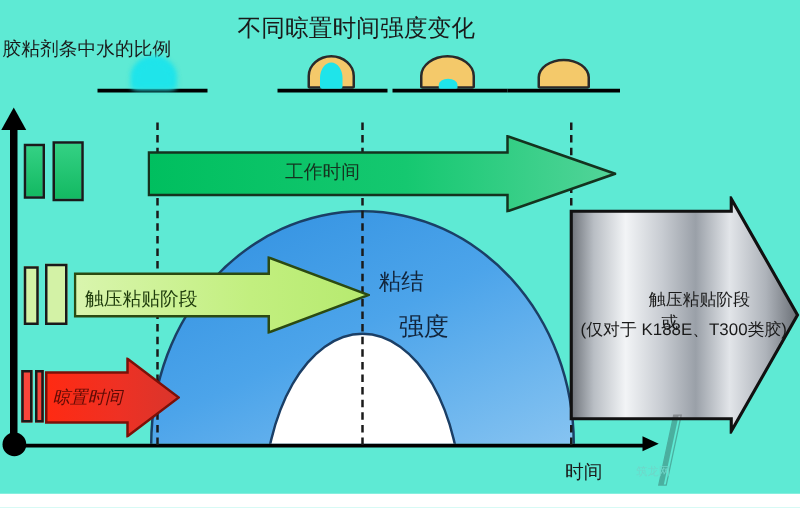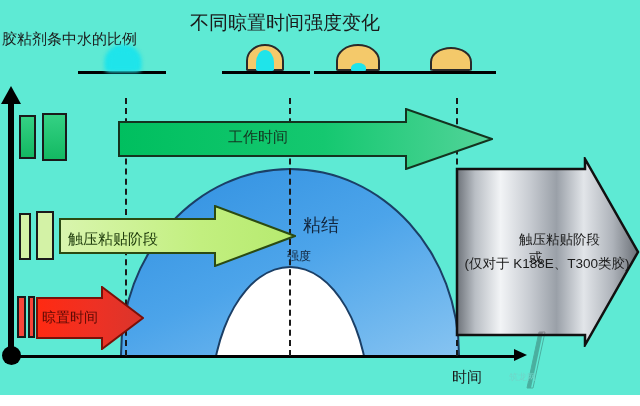--- a/index.html
+++ b/index.html
@@ -118,21 +118,21 @@
   <div class="abs xaxis"></div>
   <div class="abs xhead"></div>
   <div class="abs origin"></div>
   <div class="abs xlabel nosel">时间</div>
 
   <div class="abs vdash" style="left:125px;top:98px;height:258px;"></div>
   <div class="abs vdash" style="left:289px;top:98px;height:258px;"></div>
   <div class="abs vdash" style="left:456px;top:98px;height:258px;"></div>
 
   <div class="abs nosel" style="left:303px;top:213px;font-size:18px;color:#12253c;">粘结</div>
-  <div class="abs nosel" style="left:287px;top:248px;font-size:12px;color:#12253c;">强度</div>
+  <div class="abs nosel" style="left:319px;top:248px;font-size:20px;color:#12253c;">强度</div>
 
   <div class="tick" style="left:19px;top:115px;width:17px;height:44px;
        background:linear-gradient(180deg,#34d184,#13b962);"></div>
   <div class="tick" style="left:42px;top:113px;width:25px;height:48px;
        background:linear-gradient(180deg,#34d184,#13b962);"></div>
 
   <div class="barrow" style="left:78px;top:108px;margin-left:40px;">
     <svg width="375" height="62" viewBox="0 0 375 62">
       <defs>
         <linearGradient id="gGreen" x1="0" y1="0" x2="1" y2="0">
@@ -174,21 +174,21 @@
     <svg width="108" height="64" viewBox="0 0 108 64">
       <defs>
         <linearGradient id="gRed" x1="0" y1="0" x2="1" y2="0">
           <stop offset="0" stop-color="#ff2a12"></stop>
           <stop offset="0.55" stop-color="#ee3124"></stop>
           <stop offset="1" stop-color="#d9352c"></stop>
         </linearGradient>
       </defs>
       <path d="M1,12 L66,12 L66,1 L107,32 L66,63 L66,52 L1,52 Z" fill="url(#gRed)" stroke="#7b1008" stroke-width="2"></path>
     </svg>
-    <div class="txt nosel" style="left:6px;top:23px;color:#5d0b05;font-size:14px;">晾置时间</div>
+    <div class="txt nosel" style="left:6px;top:23px;color:#5d0b05;font-size:14px;font-style:italic;">晾置时间</div>
   </div>
 
   <div class="abs grey-wrap">
     <svg width="185" height="190" viewBox="0 0 185 190">
       <defs>
         <linearGradient id="gGrey" x1="0" y1="0" x2="1" y2="0">
           <stop offset="0" stop-color="#6e737a"></stop>
           <stop offset="0.10" stop-color="#b9bec4"></stop>
           <stop offset="0.24" stop-color="#f2f4f6"></stop>
           <stop offset="0.40" stop-color="#c8ccd2"></stop>

